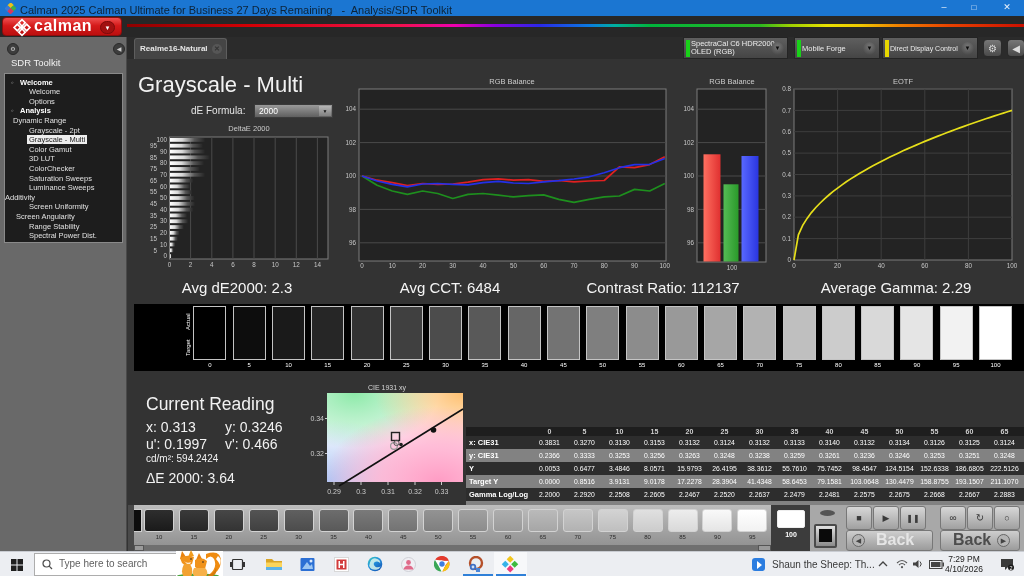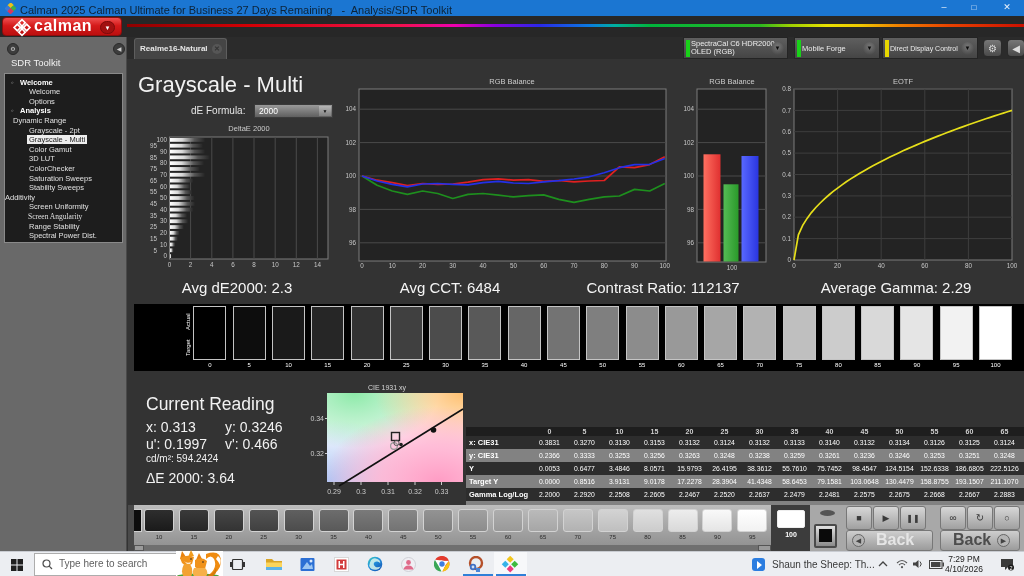--- a/index.html
+++ b/index.html
@@ -75,24 +75,24 @@
 <div class="ti" style="top:22.7px;padding-left:24px;">Options</div>
 <div class="ti b" style="top:32.3px;padding-left:15px;">Analysis</div>
 <div class="ti" style="top:32.3px;padding-left:6px;color:#999;">◦</div>
 <div class="ti" style="top:41.9px;padding-left:8px;">Dynamic Range</div>
 <div class="ti" style="top:51.5px;padding-left:24px;">Grayscale - 2pt</div>
 <div class="ti" style="top:61.1px;"><span class="hl" style="margin-left:22px;padding:0 2px;">Grayscale - Multi</span></div>
 <div class="ti" style="top:70.7px;padding-left:24px;">Color Gamut</div>
 <div class="ti" style="top:80.3px;padding-left:24px;">3D LUT</div>
 <div class="ti" style="top:89.9px;padding-left:24px;">ColorChecker</div>
 <div class="ti" style="top:99.5px;padding-left:24px;">Saturation Sweeps</div>
-<div class="ti" style="top:109.1px;padding-left:24px;">Stability Sweeps</div>
+<div class="ti" style="top:109.1px;padding-left:24px;">Luminance Sweeps</div>
 <div class="ti" style="top:118.7px;">Additivity</div>
 <div class="ti" style="top:128.3px;padding-left:24px;">Screen Uniformity</div>
-<div class="ti" style="top:137.9px;padding-left:23px;font-family:Liberation Serif, serif;">Screen Angularity</div>
+<div class="ti" style="top:137.9px;padding-left:11px;">Screen Angularity</div>
 <div class="ti" style="top:147.5px;padding-left:24px;">Range Stability</div>
 <div class="ti" style="top:157.1px;padding-left:24px;">Spectral Power Dist.</div>
 </div>
 </div>
 <div id="tabband">
  <div id="tab">Realme16-Natural<span class="tclose">✕</span></div>
 </div>
 <div class="ddbtn" style="left:683px;top:37px;width:105px;">
  <div class="bar" style="background:#19d119;"></div>
  <div class="lab">SpectraCal C6 HDR2000<br>OLED (RGB)</div>

